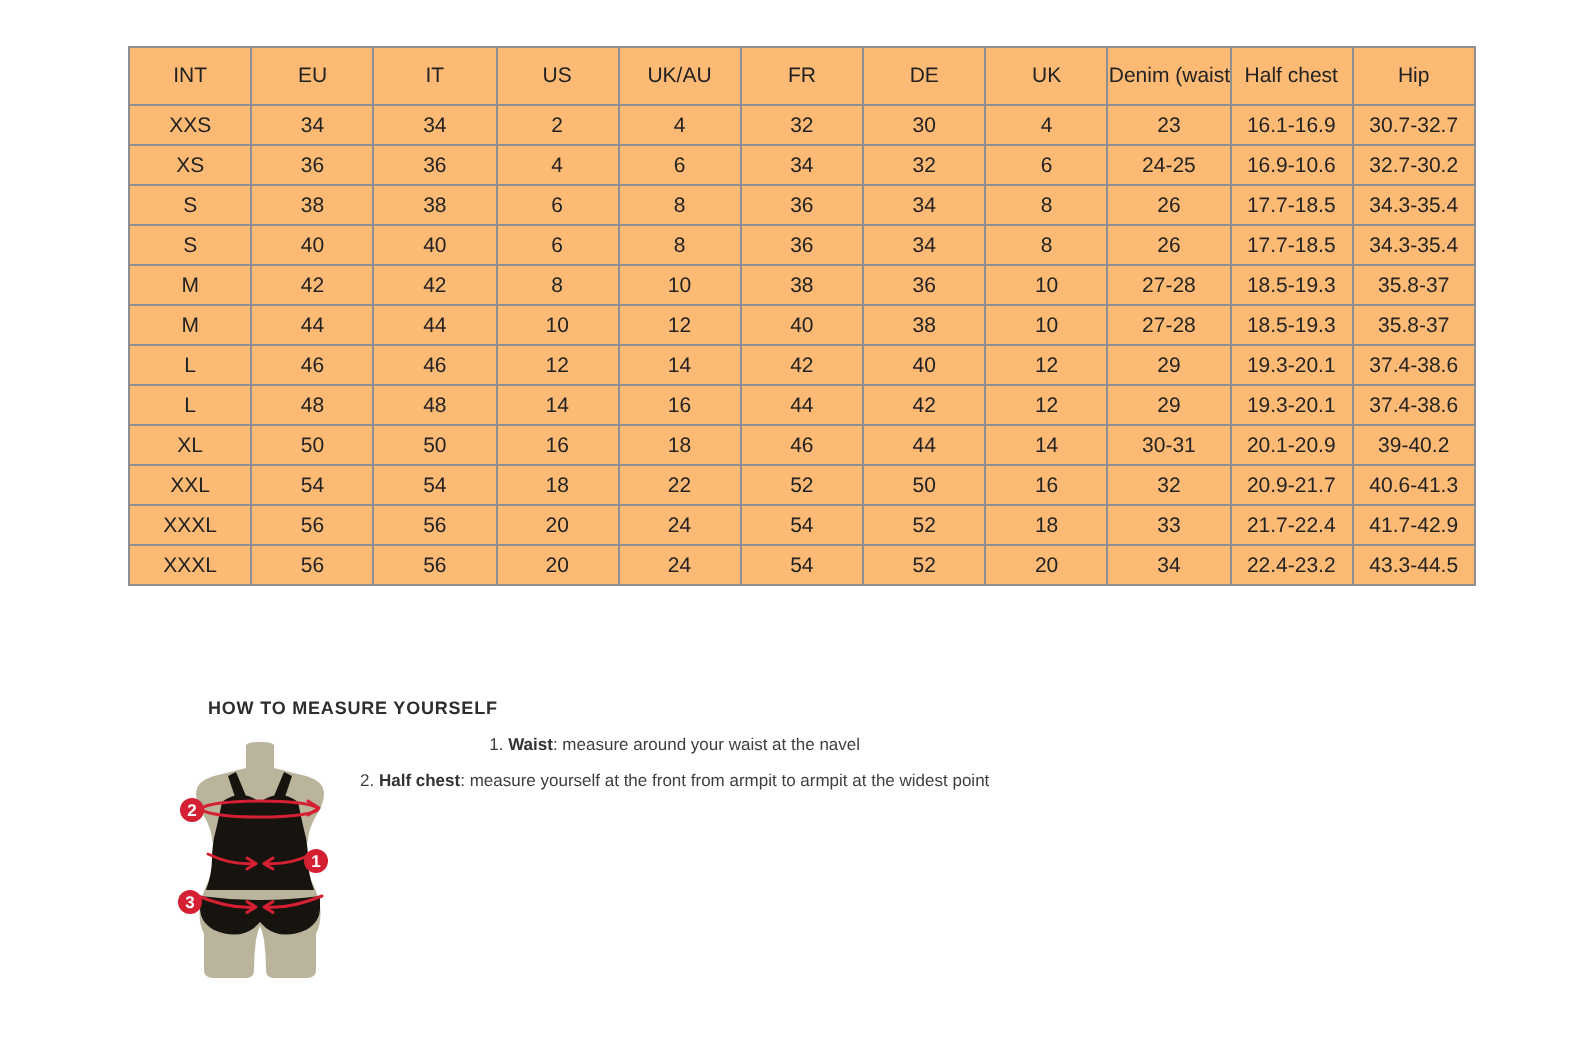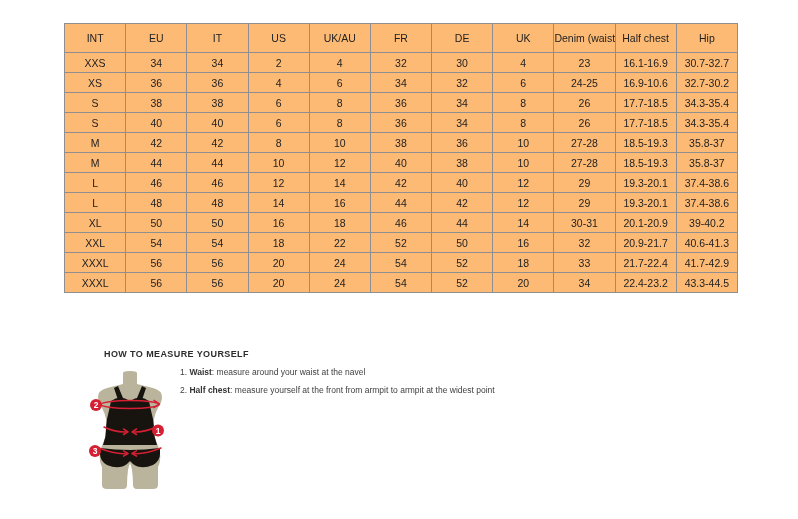--- a/index.html
+++ b/index.html
@@ -27,20 +27,21 @@
   table.size-chart td { height:20px; }
 
   
   .measure-heading {
     position:absolute; left:64px; top:349px;
     font-size:9px; font-weight:bold; letter-spacing:0.4px; color:#2d2d2d;margin-left:40px;
   }
   .instructions {
     position:absolute; left:180px; top:367px;
     list-style:none;
+    text-align:center;
   }
   .instructions li {
     font-size:8.5px; color:#3e3e3e; height:17.5px; line-height:10px;
   }
   .instructions .term { font-weight:bold; color:#333333; }
 
   .figure-wrap { position:absolute; left:85px; top:371px; width:90px; height:122px; }
   .figure-wrap svg { display:block; width:100%; height:100%; }
 </style>
 </head>

